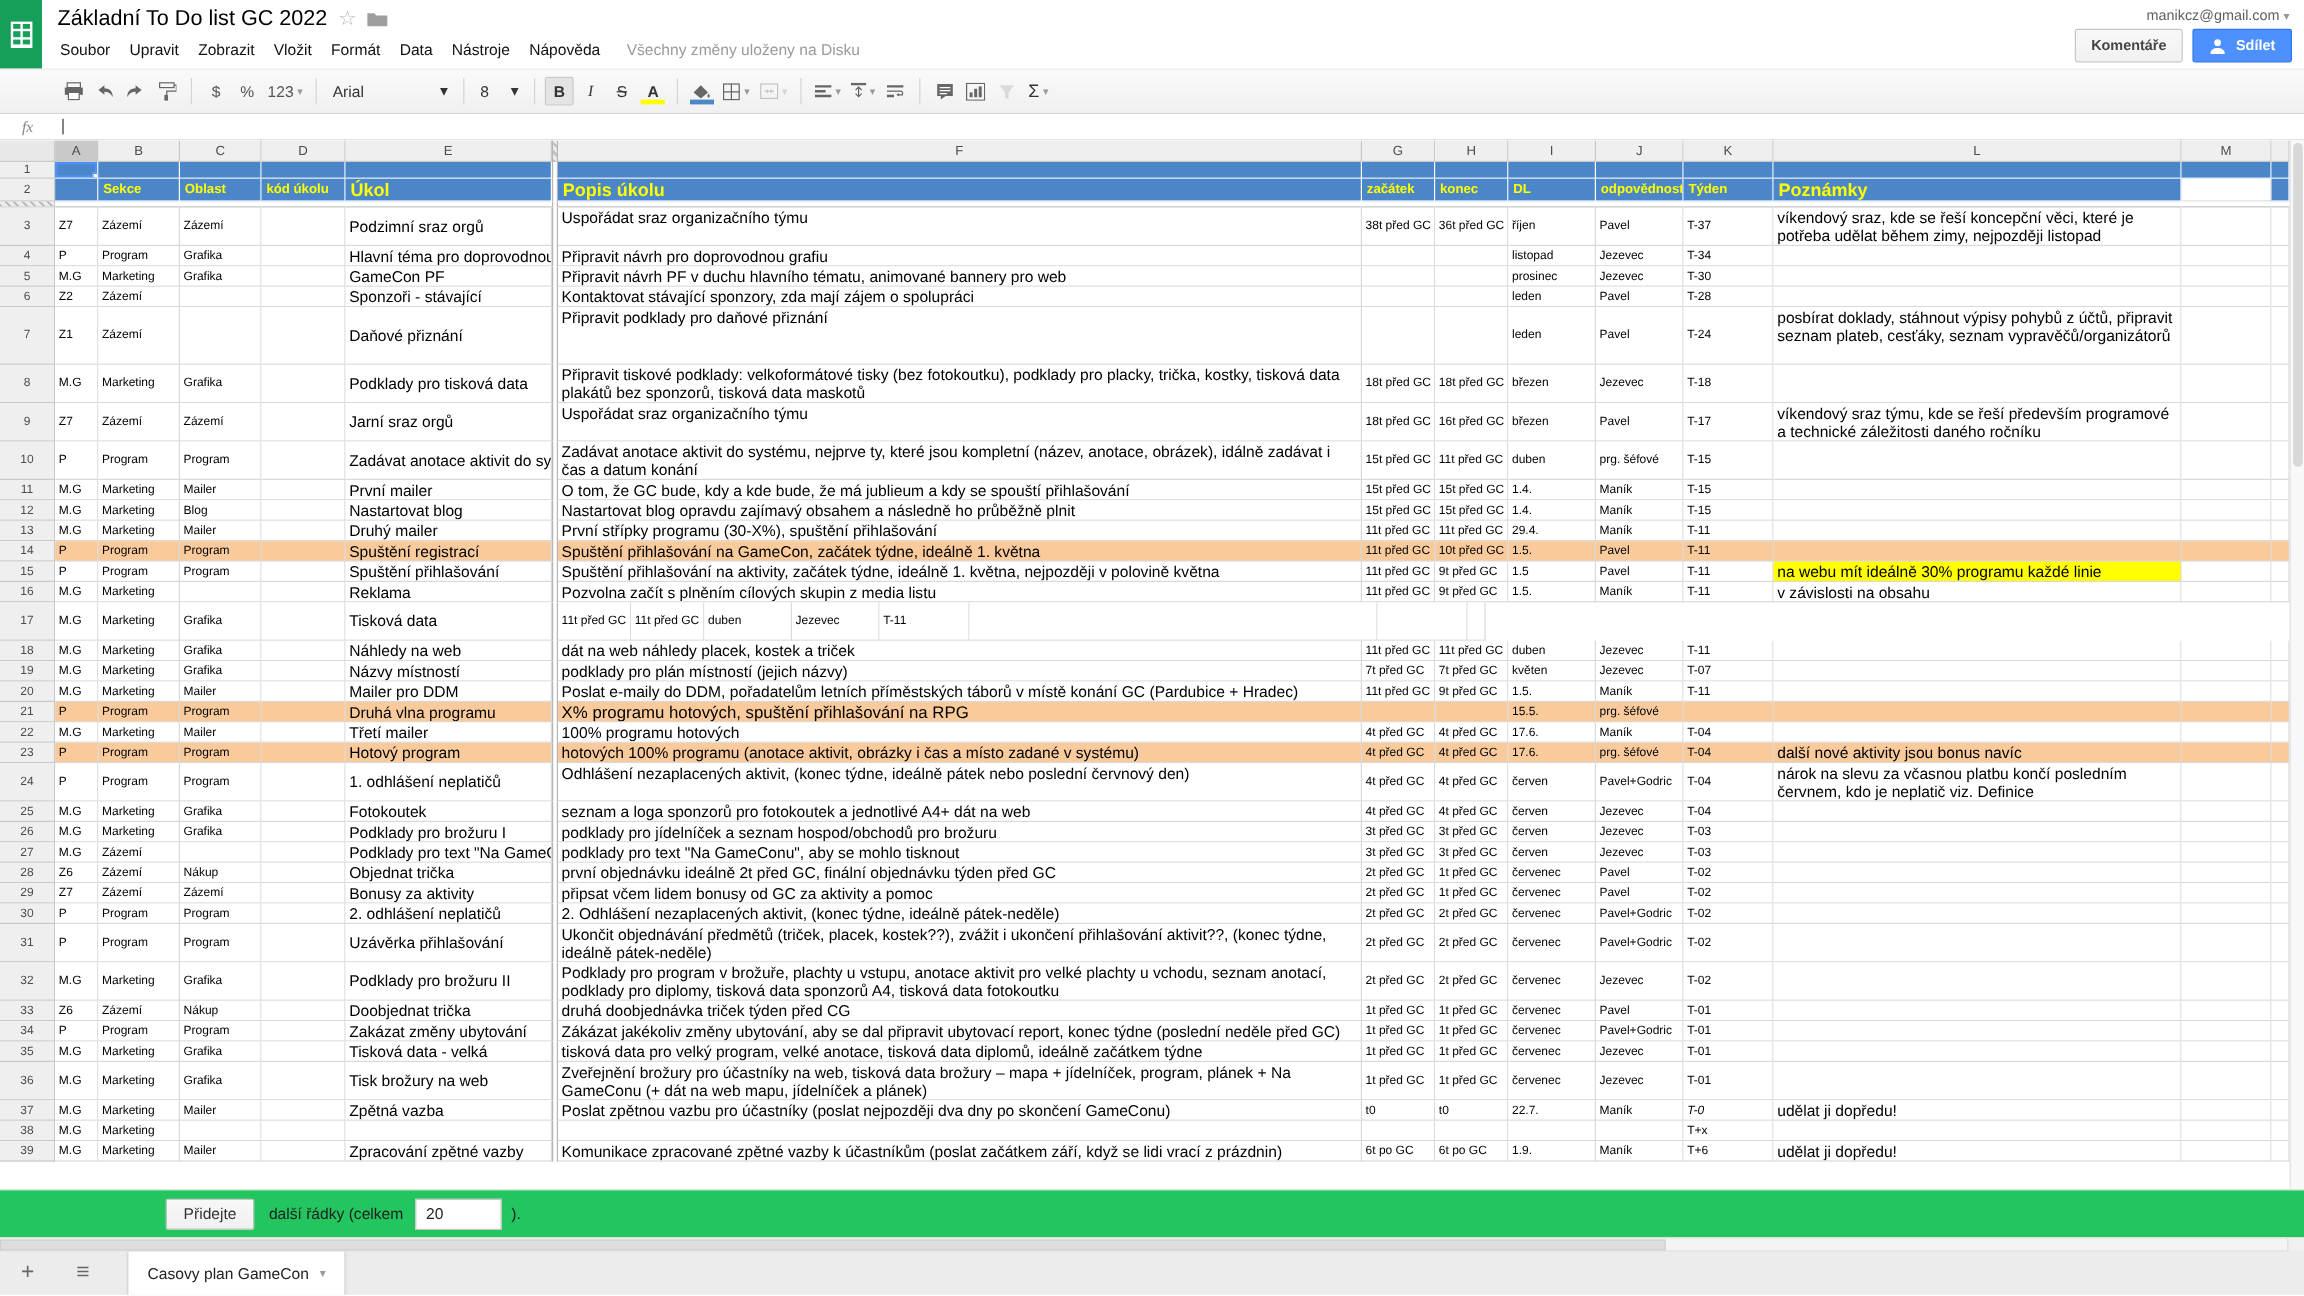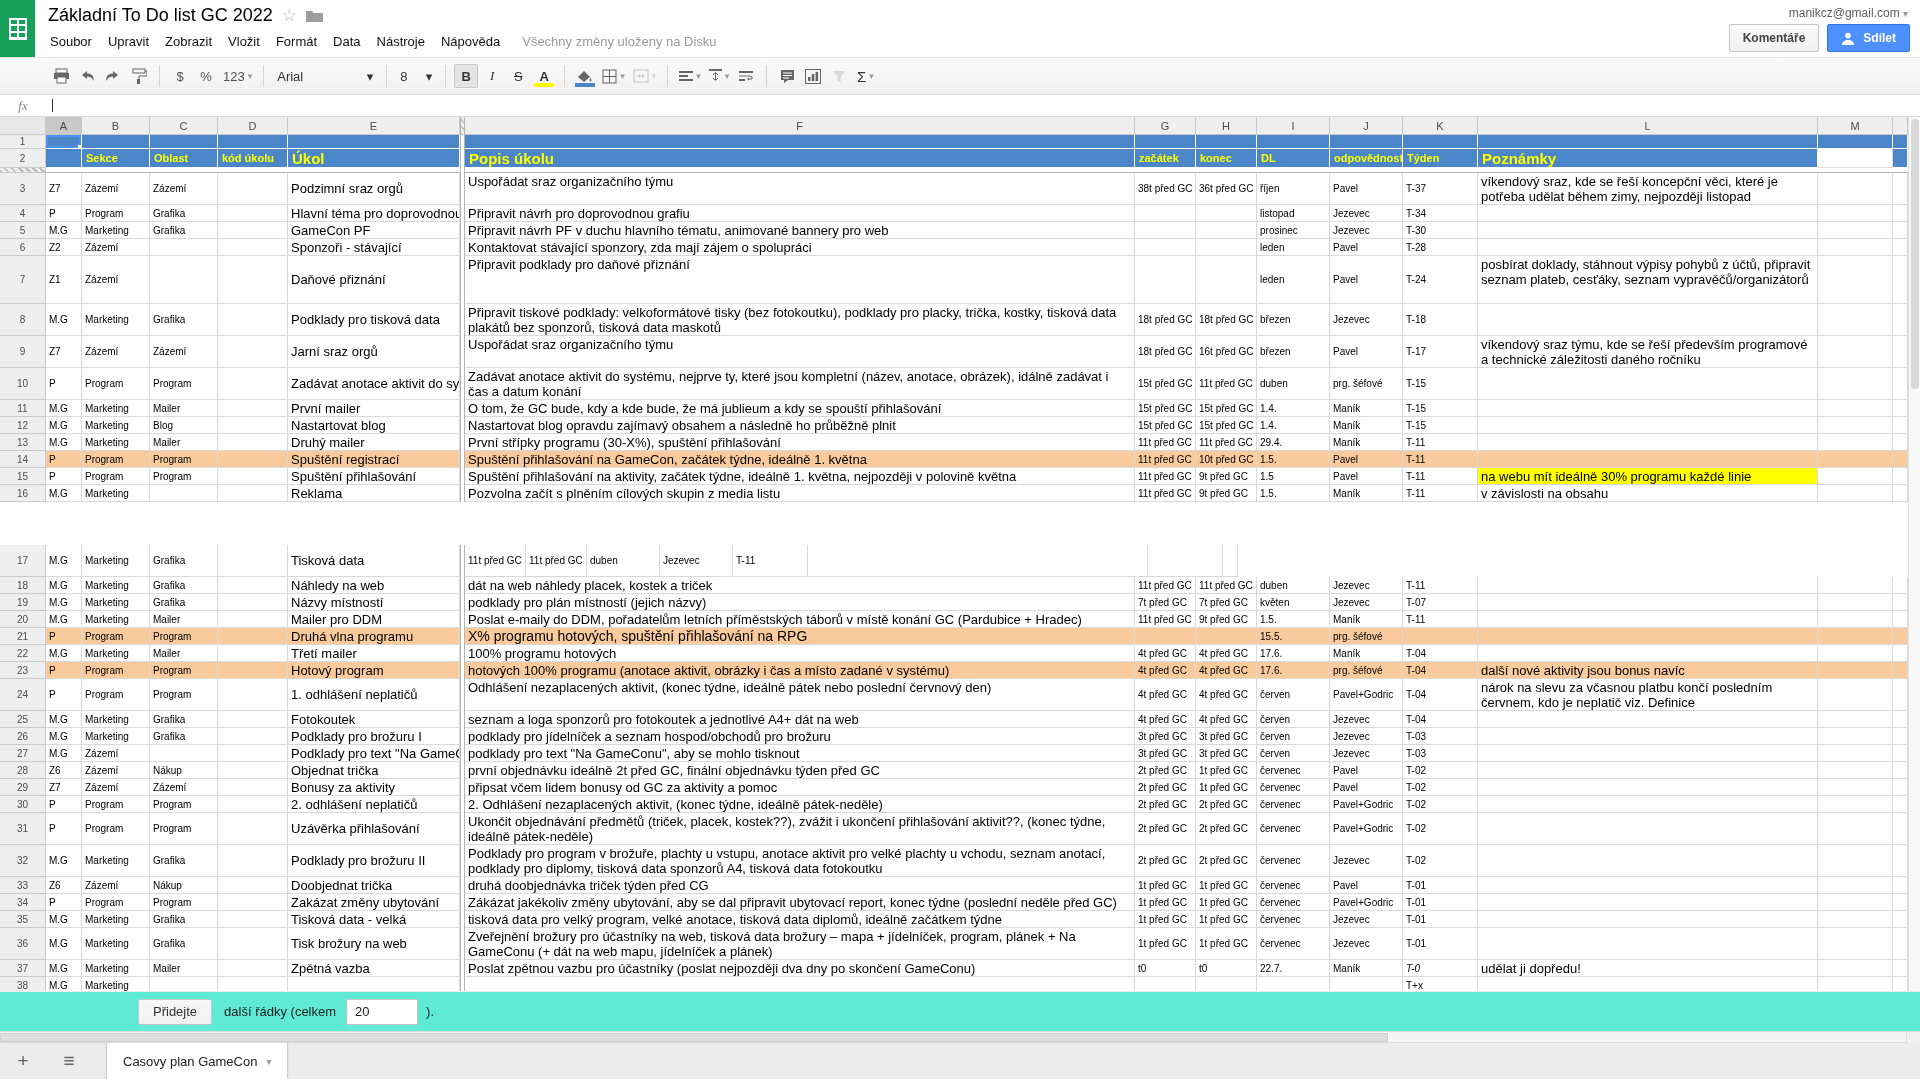--- a/index.html
+++ b/index.html
@@ -67,21 +67,21 @@
   .cell{font-size:10px;color:#000;padding:1px 3px;white-space:nowrap;display:flex;align-items:center;}
   .cell.tx{font-size:13px;}
   .cell.wrapc{white-space:normal;display:block;line-height:15px;padding:1px 3px;}
   .cell.fsmall{font-size:14px;}
   .hl .c{background:#f9cb9c;}
   .ylw{background:#ffff00 !important;}
   .vscroll{position:absolute;top:0;right:0;bottom:0;width:12px;background:#f8f8f8;border-left:1px solid #e0e0e0;}
   .vthumb{position:absolute;top:2px;left:2px;width:8px;height:270px;background:#d8d8d8;border-radius:4px;}
 
   
-  .addrows{height:40px;background:#5eead4;display:flex;align-items:center;border-top:1px solid #ececec;}
+  .addrows{height:40px;background:#22c55e;display:flex;align-items:center;border-top:1px solid #ececec;}
   .addbtn{margin-left:138px;height:26px;padding:0 14px;background:linear-gradient(#f8f8f8,#f0f0f0);border:1px solid #c6c6c6;border-radius:2px;font-size:13px;color:#333;display:flex;align-items:center;}
   .addtext{margin-left:12px;font-size:13px;color:#222;}
   .rowsinput{margin-left:10px;width:72px;height:26px;border:1px solid #c6c6c6;background:#fff;font-size:13px;color:#222;padding:0 8px;font-family:inherit;}
   .aftertext{margin-left:8px;font-size:13px;color:#222;}
   .hscroll{position:relative;height:12px;background:#f4f4f4;border-top:1px solid #dcdcdc;border-bottom:1px solid #dcdcdc;}
   .hthumb{position:absolute;top:1px;left:0;height:9px;width:1388px;background:#dedede;border:1px solid #cfcfcf;}
   .hcorner{position:absolute;top:0;right:0;width:14px;height:11px;background:#f0f0f0;border-left:1px solid #dcdcdc;}
   .tabbar{height:36px;background:#ececec;display:flex;align-items:stretch;}
   .tabctl{width:46px;display:flex;align-items:center;justify-content:center;color:#666;font-size:19px;}
   .tab{margin-left:14px;background:#fff;border-left:1px solid #d0d0d0;border-right:1px solid #d0d0d0;display:flex;align-items:center;gap:9px;padding:0 16px;font-size:13px;color:#222;box-shadow:0 -1px 2px rgba(0,0,0,.08);}
@@ -584,21 +584,21 @@
       <div class="c cell tx" style="width: 670px; height: 17px;">Pozvolna začít s plněním cílových skupin z media listu</div>
       <div class="c cell" style="width: 61px; height: 17px;">11t před GC</div>
       <div class="c cell" style="width: 61px; height: 17px;">9t před GC</div>
       <div class="c cell" style="width: 73px; height: 17px;">1.5.</div>
       <div class="c cell" style="width: 73px; height: 17px;">Maník</div>
       <div class="c cell" style="width: 75px; height: 17px;">T-11</div>
       <div class="c cell tx" style="width: 340px; height: 17px;">v závislosti na obsahu</div>
       <div class="c cell" style="width: 75px; height: 17px;"></div>
       <div class="c cell" style="width: 15px; height: 17px;"></div>
     </div>
-    <div class="r grid-row-17" style="height: 32px; margin-top: 43px;">
+    <div class="r grid-row-17" style="height: 32px;">
       <div class="gut" style="width: 46px; height: 32px;">17</div>
       <div class="c cell" style="width: 36px; height: 32px;">M.G</div>
       <div class="c cell" style="width: 68px; height: 32px;">Marketing</div>
       <div class="c cell" style="width: 68px; height: 32px;">Grafika</div>
       <div class="c cell" style="width: 70px; height: 32px;"></div>
       <div class="c cell tx" style="width: 172px; height: 32px;">Tisková data</div>
       <div class="fdiv" style="width: 5px; height: 32px;"></div>
       <div class="c cell" style="width: 61px; height: 32px;">11t před GC</div>
       <div class="c cell" style="width: 61px; height: 32px;">11t před GC</div>
       <div class="c cell" style="width: 73px; height: 32px;">duben</div>

